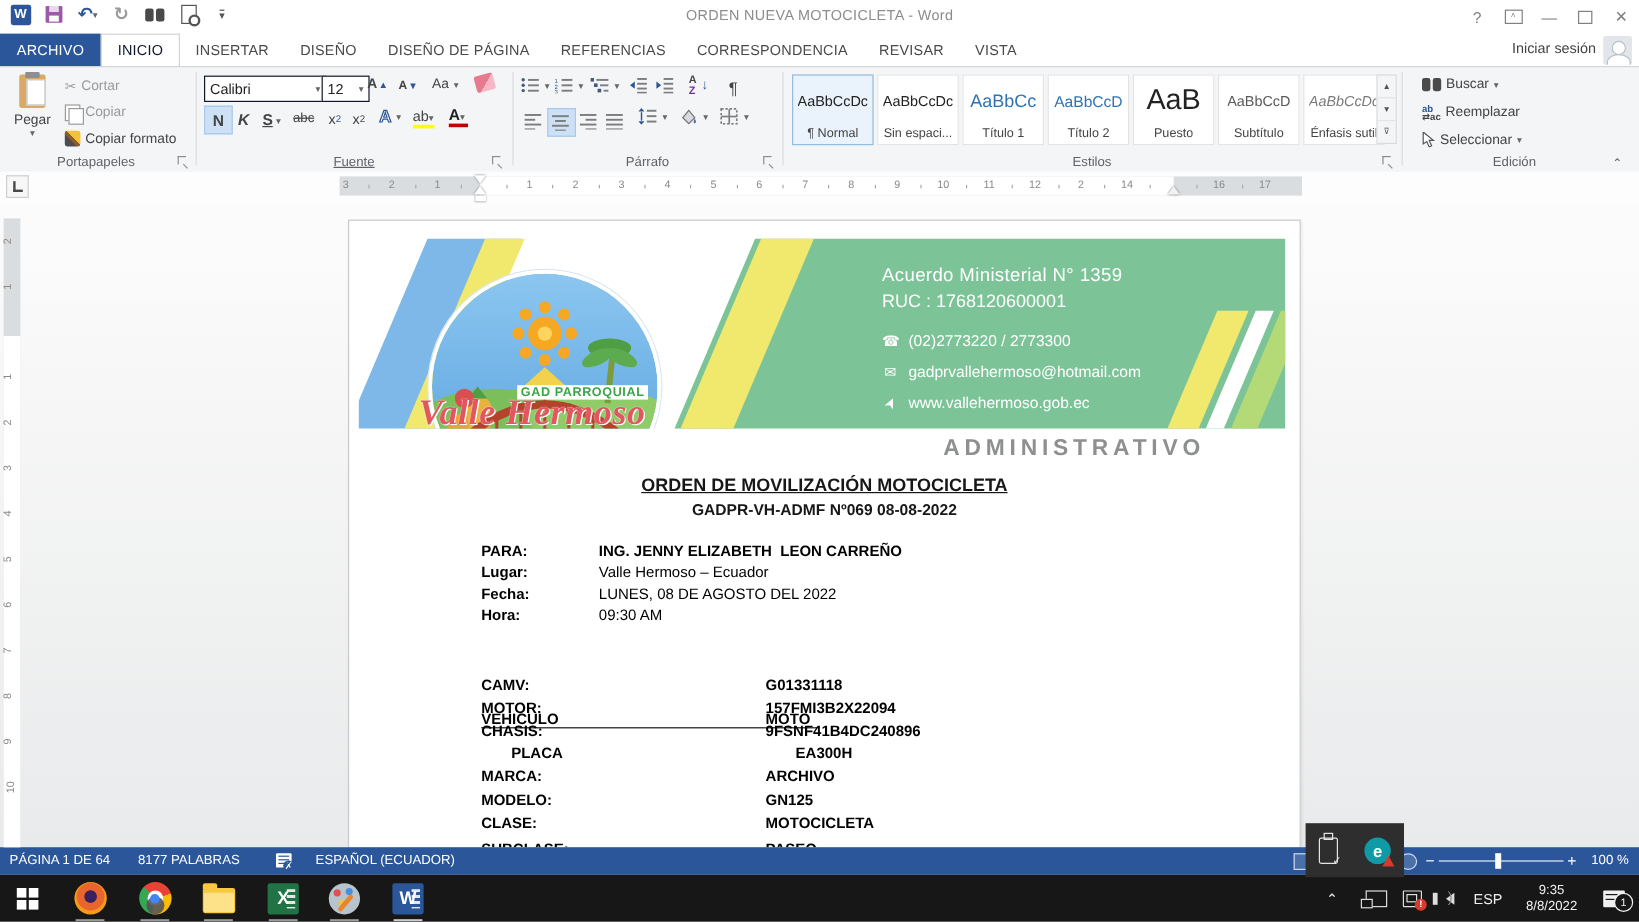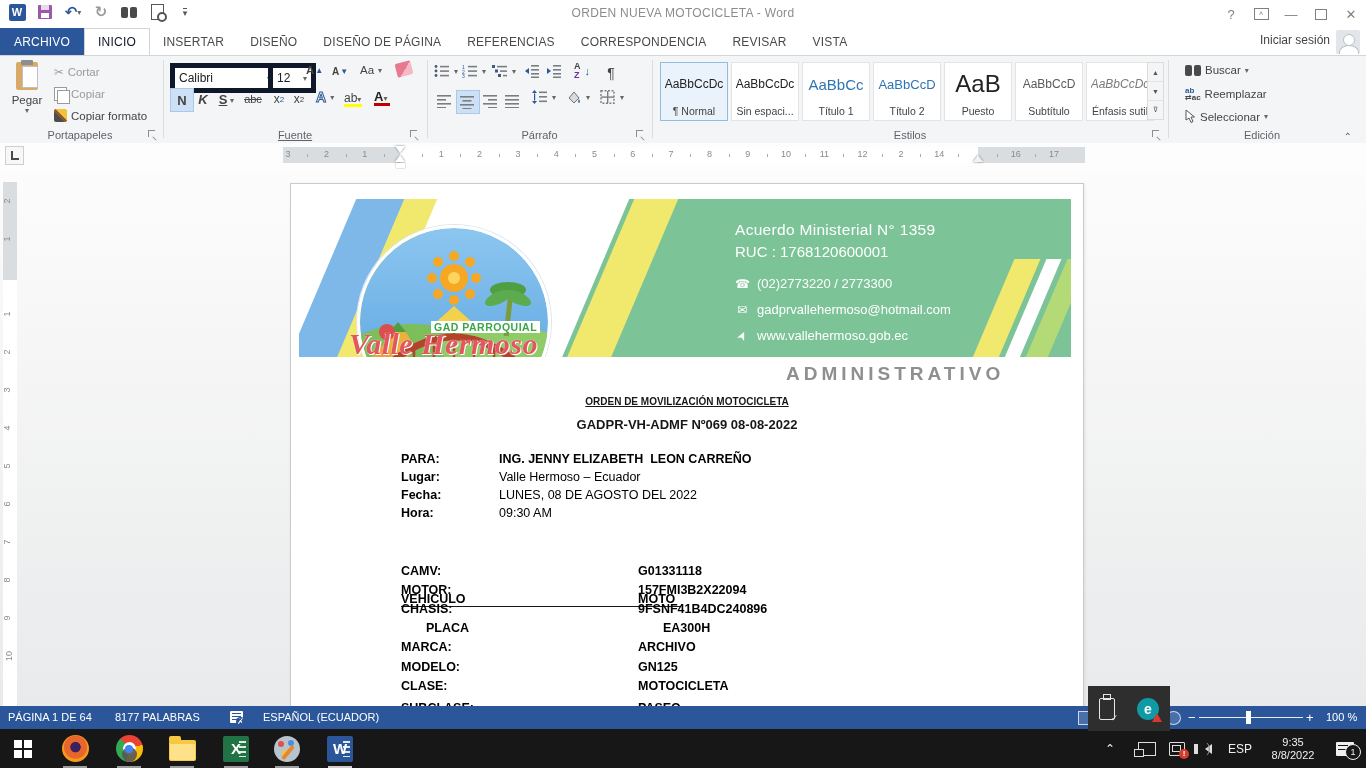--- a/index.html
+++ b/index.html
@@ -43,21 +43,21 @@
   
   #ribbon{position:absolute;left:0;top:55px;width:1366px;height:88px;background:#f4f5f7;border-top:1px solid #d4d4d4;border-bottom:1px solid #d0d1d2;}
   .gsep{position:absolute;top:4px;bottom:6px;width:1px;background:#dcddde;}
   .glabel{position:absolute;bottom:3px;font-size:11px;color:#5f6368;text-align:center;}
   .dlg{position:absolute;bottom:4px;width:10px;height:10px;}
   .dlg:before{content:"";position:absolute;left:0;top:0;width:6px;height:6px;border-left:1px solid #8e8e8e;border-top:1px solid #8e8e8e;}
   .dlg:after{content:"";position:absolute;right:1px;bottom:1px;width:5px;height:1px;background:#8e8e8e;transform:rotate(45deg);}
   .rbtn{display:flex;align-items:center;gap:4px;font-size:11.5px;color:#444;}
   .disabled{color:#9a9a9a;}
   .drop{font-size:8px;color:#666;}
-  .combo{position:absolute;height:20px;background:#fff;border:5px solid #0f172a;display:flex;align-items:center;
+  .combo{position:absolute;height:20px;background:#fff;border:1px solid #0f172a;display:flex;align-items:center;
          font-size:12px;color:#222;padding:0 4px;justify-content:space-between;}
   .tgl{height:22px;min-width:18px;display:flex;align-items:center;justify-content:center;font-size:13px;color:#444;padding:0 2px;}
   .tgl.on{background:#cde0f5;border:1px solid #a8c9ea;}
   .clipboard{position:relative;width:22px;height:28px;background:#d9a968;border-radius:2px;}
   .clipboard:before{content:"";position:absolute;left:5px;top:-2px;width:12px;height:5px;background:#8e8e8e;border-radius:1px;}
   .clipboard:after{content:"";position:absolute;left:6px;top:4px;width:14px;height:20px;background:#fff;border:1px solid #c0c0c0;}
   .brush{width:13px;height:13px;background:linear-gradient(135deg,#f3c23a 0 45%,#8c5a2b 45% 60%,#4d4d4d 60% 100%);transform:rotate(90deg);border-radius:2px;}
   .ulbar{display:block;height:3px;margin-top:-2px;}
   .fxA{color:#fff;-webkit-text-stroke:1px #2b579a;font-weight:bold;}
   .mini{width:16px;height:14px;}
@@ -107,21 +107,21 @@
   #logo-circle{position:absolute;left:58px;top:26px;width:188px;height:188px;border-radius:50%;overflow:hidden;
                border:3px solid #fff;box-shadow:0 0 0 1px #d8e6f2;}
   #brandbox{position:absolute;left:50px;top:116px;width:230px;}
   #brand-sub{position:absolute;left:82px;top:6px;background:#fff;color:#3aa648;font-size:10.5px;font-weight:bold;letter-spacing:.5px;padding:0 3px;}
   #brand{position:absolute;left:0;top:12px;color:#e2575f;font-size:30px;font-weight:bold;letter-spacing:.5px;
          text-shadow:0 0 1px #fff,1px 1px 0 #fff;font-family:"Liberation Serif","DejaVu Serif",serif;font-style:italic;}
   #dept{position:absolute;left:495px;top:179px;font-size:19px;font-weight:bold;color:#8d8f90;letter-spacing:4px;
         font-stretch:condensed;}
   
   .doct{position:absolute;color:#171717;}
-  #dtitle{left:0;width:792px;text-align:center;top:212px;font-size:10px;font-weight:bold;text-decoration:underline;}
+  #dtitle{left:0;width:792px;text-align:center;top:212px;font-size:15px;font-weight:bold;text-decoration:underline;}
   #dsub{left:0;width:792px;text-align:center;top:233px;font-size:13px;font-weight:bold;}
   .docrow{position:absolute;left:110px;font-size:12.5px;height:18px;white-space:pre;}
   .docrow .lab{display:inline-block;width:98px;font-weight:bold;}
   .vrow .lab{width:237px;font-weight:bold;}
   .vrow .val{font-weight:bold;}
   #vehhdr .lab{border-bottom:1.5px solid #171717;}
   #vehhdr .val{border-bottom:1.5px solid #171717;padding-right:6px;}
   
   #statusbar{position:absolute;left:0;top:706px;width:1366px;height:23px;background:#2b579a;color:#fff;font-size:11px;}
   #statusbar .sitem{position:absolute;top:5px;}

